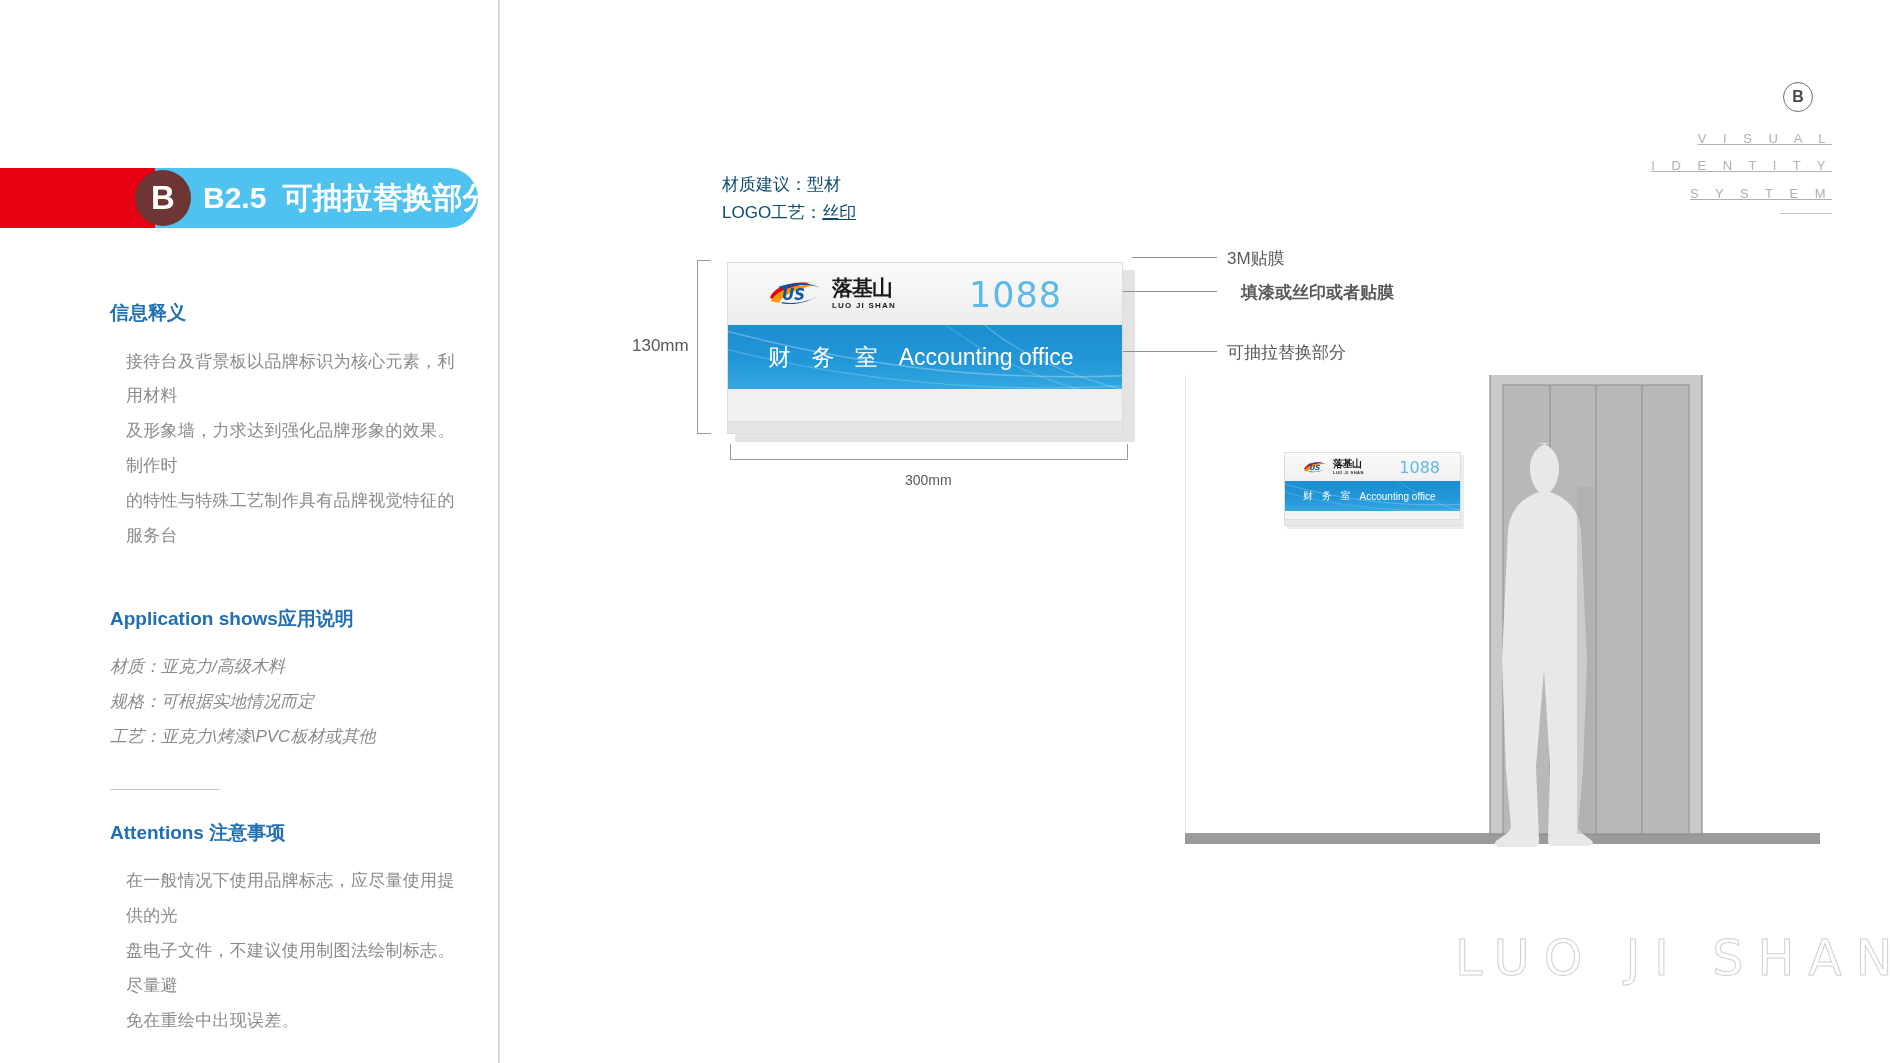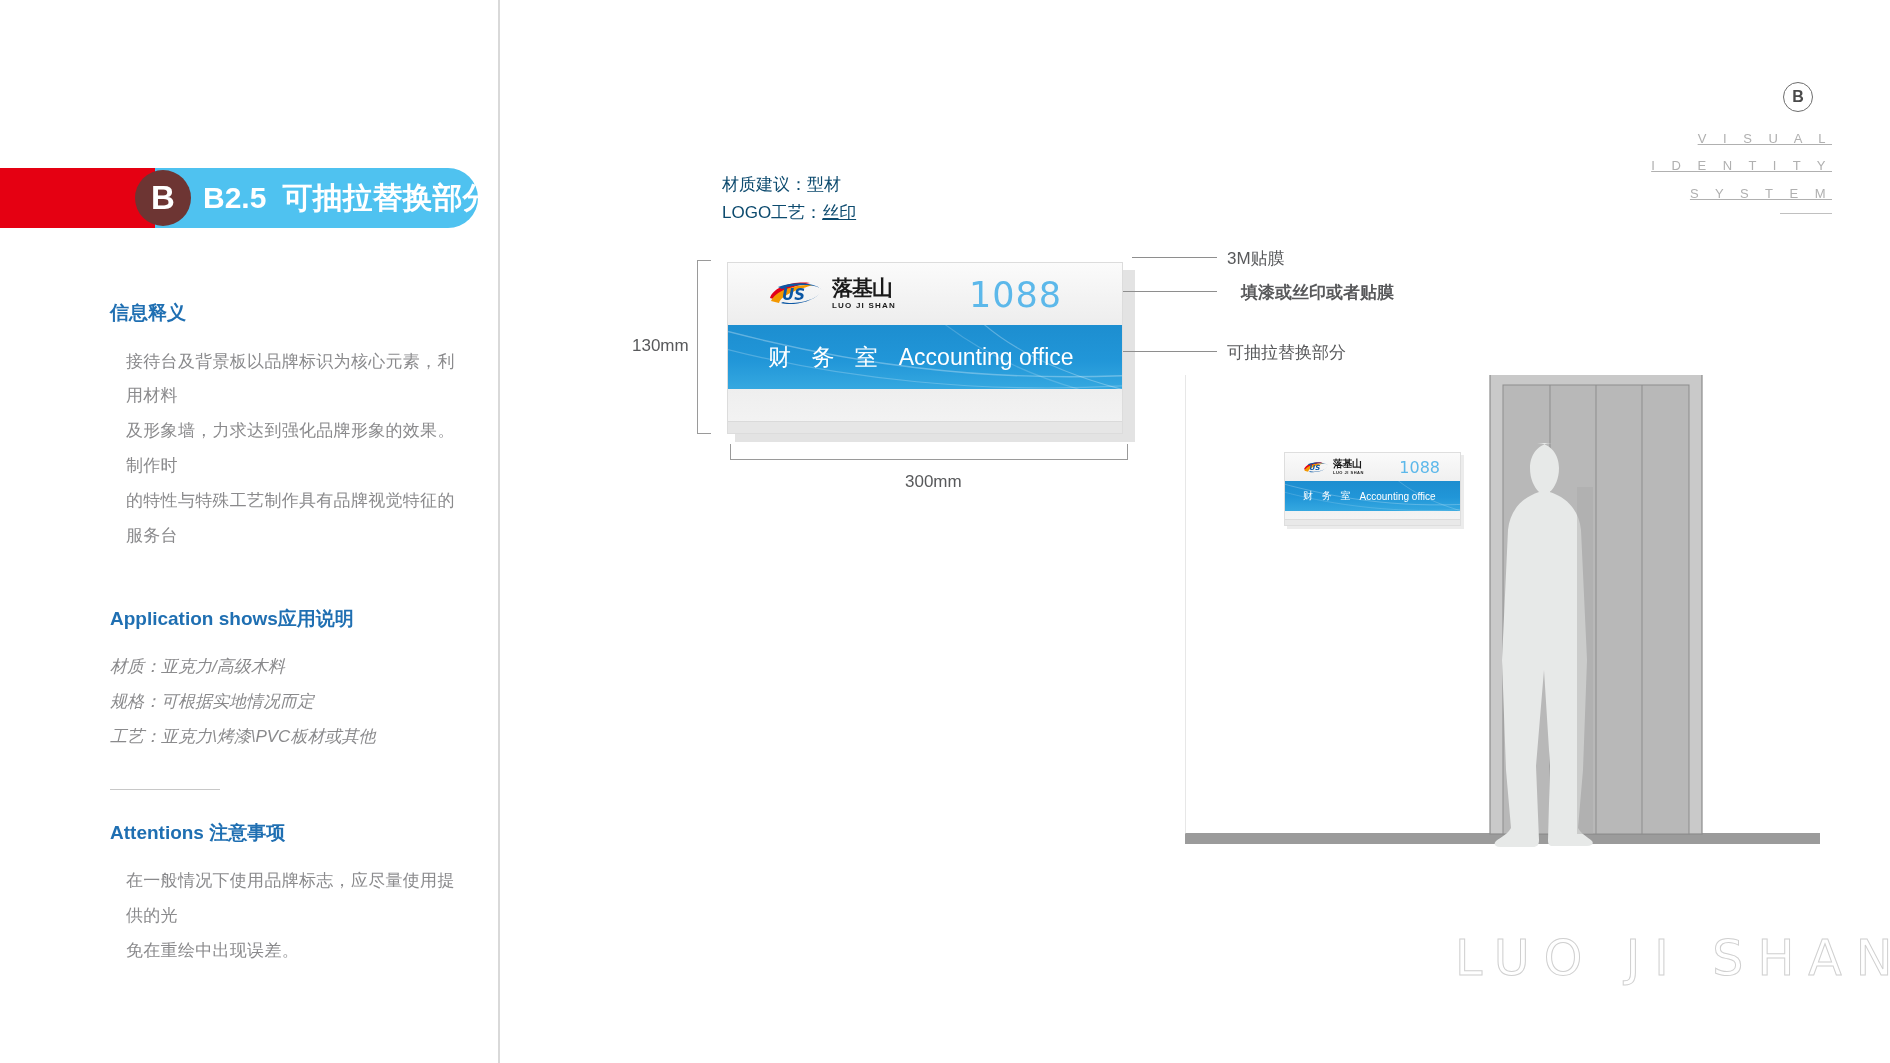--- a/index.html
+++ b/index.html
@@ -271,21 +271,21 @@
     position: absolute;
     left: 730px; top: 444px;
     width: 398px; height: 16px;
     border-left: 1px solid #9a9a9a;
     border-right: 1px solid #9a9a9a;
     border-bottom: 1px solid #9a9a9a;
   }
   .dim-h-label {
     position: absolute;
     left: 905px; top: 472px;
-    font-size: 17px;
+    font-size: 14px;
     color: #58595b;
   }
 
   
   .callout { position: absolute; }
   .callout .lead {
     position: absolute;
     height: 1px;
     background: #8e8e8e;
     top: 10px;
@@ -356,20 +356,23 @@
     <div class="blk-line">工艺：亚克力\烤漆\PVC板材或其他</div>
   </div>
 
   <div class="hr-rule"></div>
 
   <div class="blk">
     <div class="blk-title en">Attentions  注意事项</div>
     <div class="blk-para">
       <div class="justify-line">
           <span>在一般情况下使用品牌标志，应尽量使用提供的光</span>
+        </div>
+      <div class="justify-line">
+          <span>盘电子文件，不建议使用制图法绘制标志。尽量避</span>
         </div>
       <div class="justify-line">
           <span>免在重绘中出现误差。</span>
         </div>
     </div>
   </div>
 
 </div>
 
 <div class="vis-marker">B</div>

